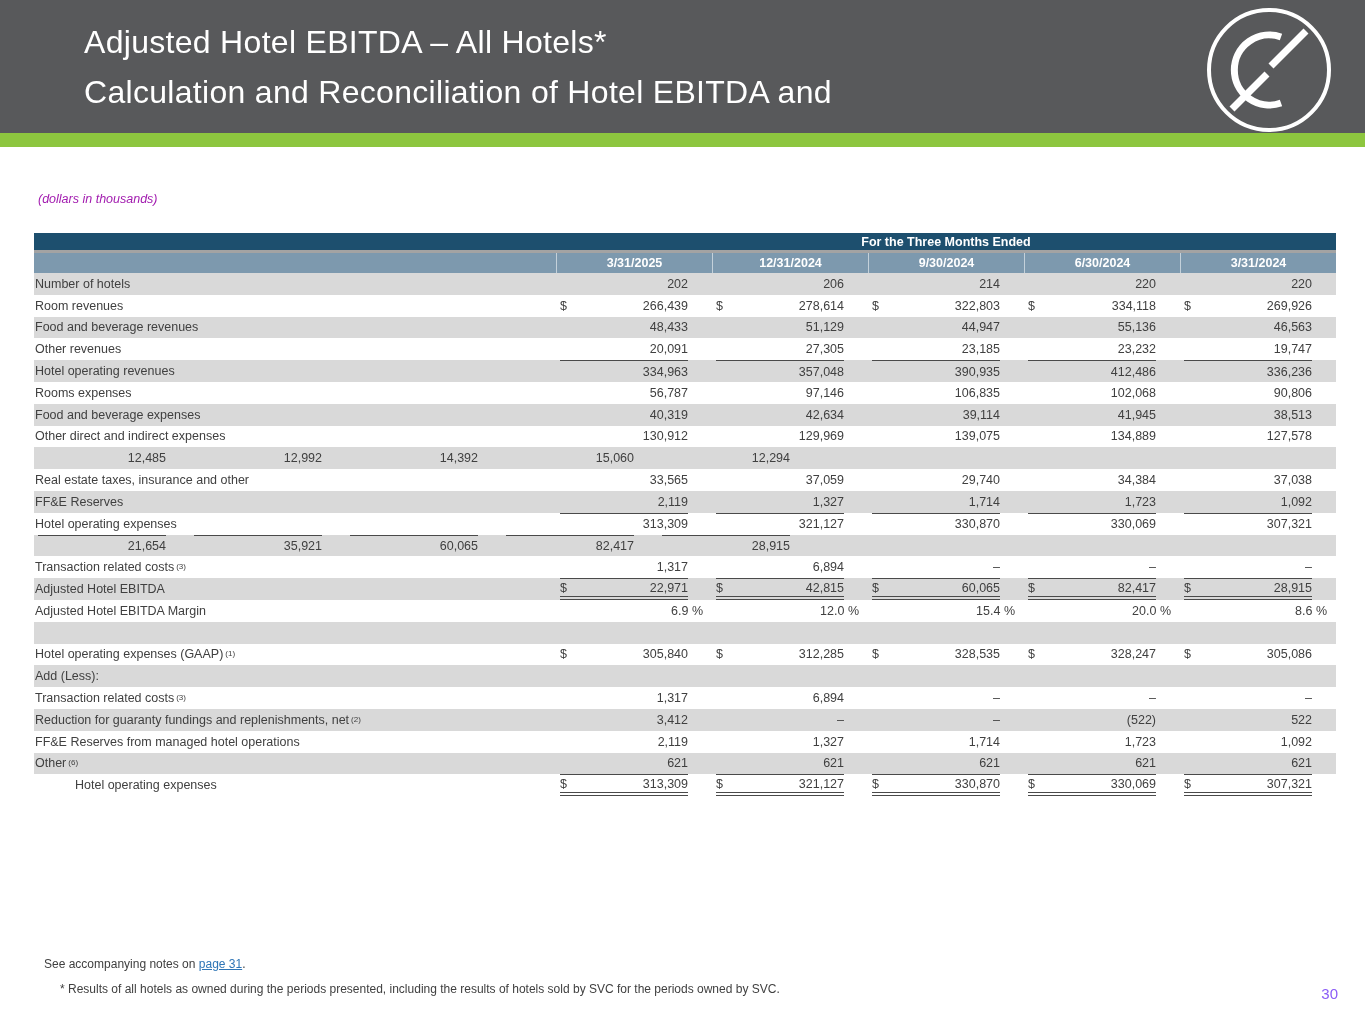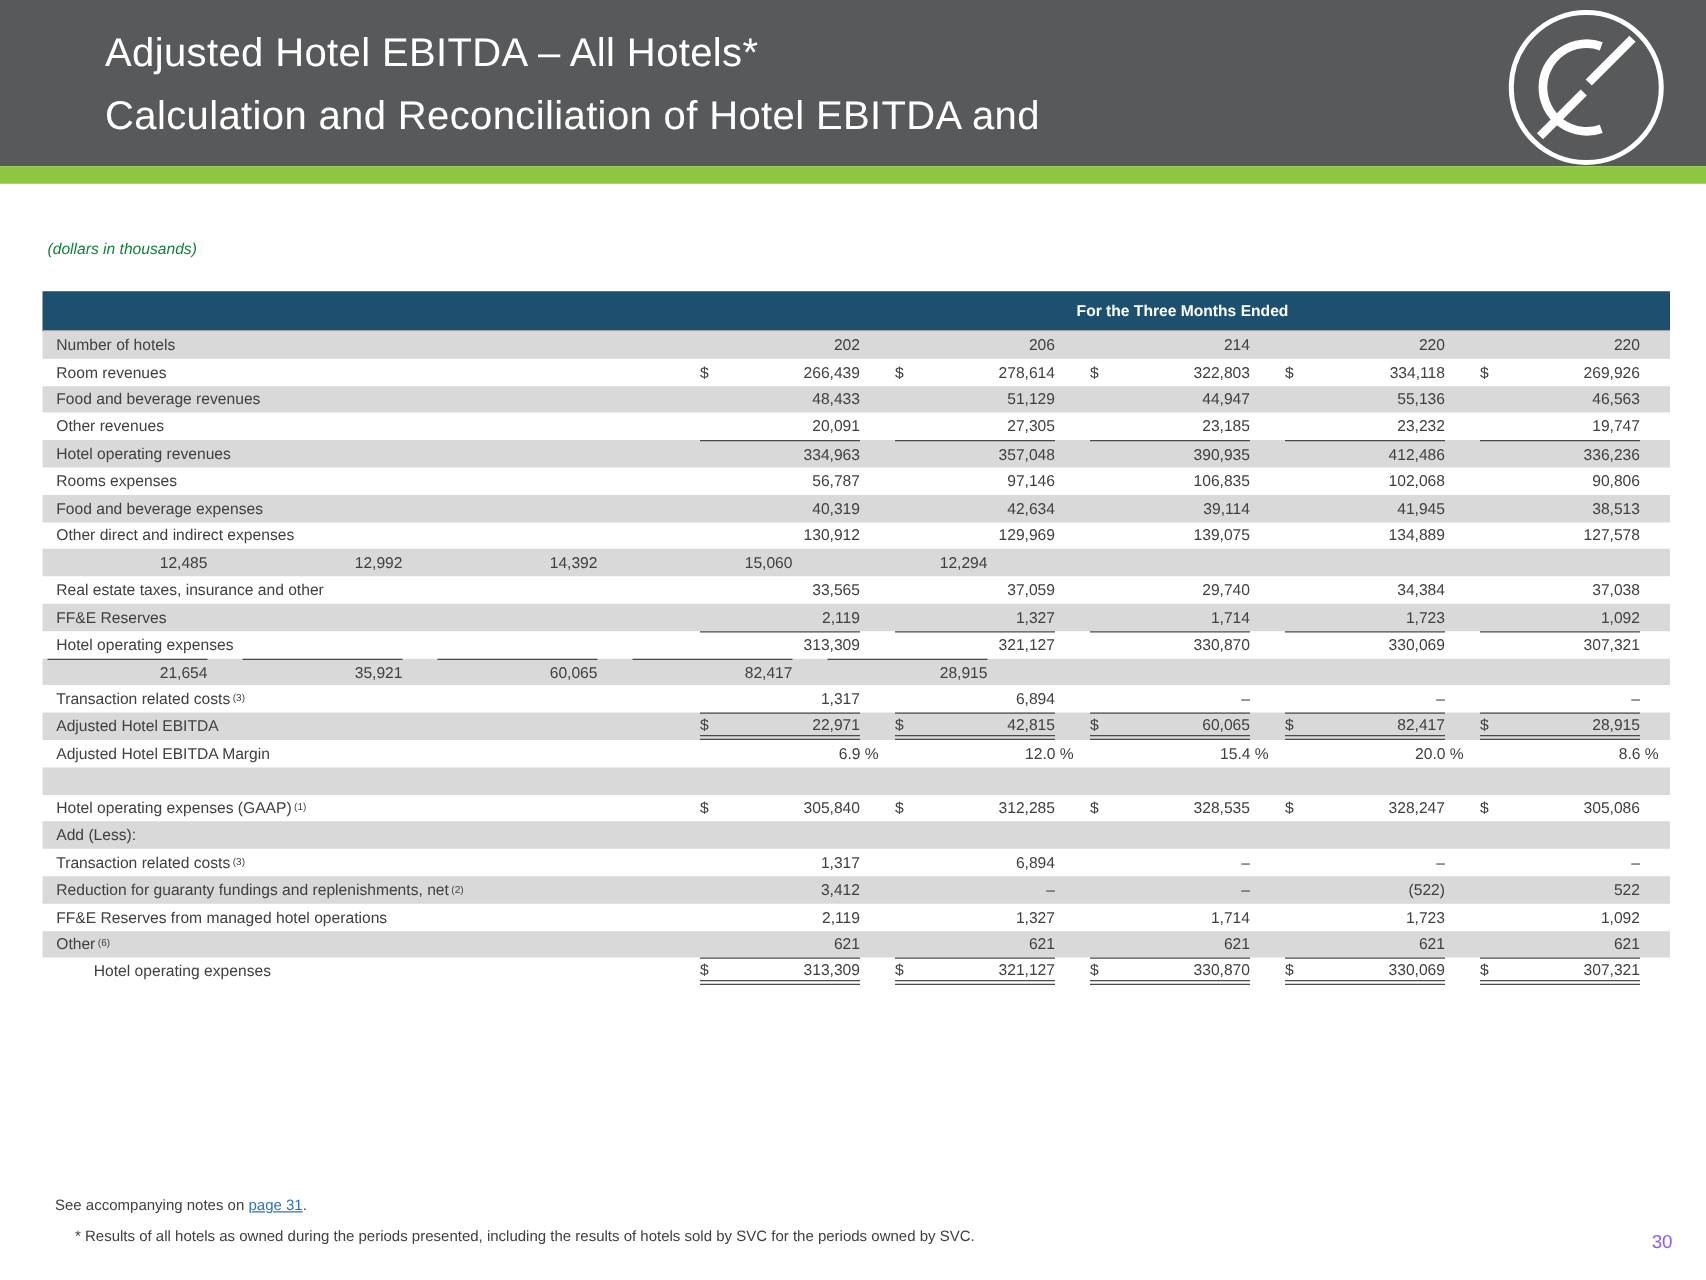--- a/index.html
+++ b/index.html
@@ -4,34 +4,34 @@
 <style>
   *{box-sizing:border-box;margin:0;padding:0}
   html,body{width:1365px;height:1024px}
   body{font-family:"Liberation Sans",sans-serif;background:#fff;position:relative;overflow:hidden}
 
   .banner{position:absolute;left:0;top:0;width:100%;height:133px;background:var(--banner-gray,#58595B)}
   .title{position:absolute;left:84px;top:17px;color:#fff;font-size:32px;line-height:50px;font-weight:400;letter-spacing:.3px}
   .logo{position:absolute;top:4px;right:30px;width:132px;height:132px;z-index:3}
   .stripe{position:absolute;left:0;top:133px;width:100%;height:14px;background:var(--accent-green,#8DC63F)}
 
-  .units{position:absolute;left:38px;top:192px;font-size:12.5px;font-style:italic;color:#15803d}
+  .units{position:absolute;left:38px;top:192px;font-size:12.5px;font-style:italic;color:#a21caf}
 
   .table-wrap{position:absolute;left:34px;top:233px;width:1302px;font-size:12.5px;color:var(--text-dark,#404040)}
-  .group-row{display:flex;height:32px;background:var(--table-header-blue,#1D4F6E);border-bottom:1px solid #a3a3a3}
+  .group-row{display:flex;height:20px;background:var(--table-header-blue,#1D4F6E);border-bottom:3px solid #a3a3a3}
   .gspacer{width:522px}
   .gtext{flex:1;display:flex;align-items:center;justify-content:center;color:#fff;font-weight:700;font-size:12.5px}
   .date-row{display:flex;height:20px;background:var(--table-subheader-blue,#7D99AE)}
   .dspacer{width:522px}
   .date-cells{display:flex;flex:1}
   .date-cell{width:156px;display:flex;align-items:center;justify-content:center;color:#fff;font-weight:700;font-size:12.5px;border-left:1px solid rgba(255,255,255,.55)}
 
   .row{display:flex;height:21.8px}
   .row.shaded{background:var(--row-shade-gray,#D9D9D9)}
-  .lcell{width:522px;display:flex;align-items:center;padding-left:11px;white-space:nowrap}
+  .lcell{width:522px;display:flex;align-items:center;padding-left:1px;white-space:nowrap}
   .lcell.ind1{}
   .lcell.ind2{padding-left:41px}
   .lcell sup{font-size:8px;vertical-align:super;margin-left:2px;line-height:0}
   .ncell{width:156px;display:flex}
   .inner{flex:1;display:flex;align-items:center;margin:0 24px 0 4px}
   .inner.pct{margin-right:9px}
   .inner.bt{border-top:1px solid var(--rule-dark,#4A4A4A)}
   .inner.dbl{border-bottom:4px double var(--rule-dark,#4A4A4A)}
   .val{margin-left:auto;white-space:nowrap}
 
@@ -62,20 +62,30 @@
 
   <div class="stripe"></div>
 
   <div class="units">(dollars in thousands)</div>
 
   <div class="table-wrap">
     <div class="group-row">
       <div class="gspacer"></div>
       <div class="gtext">For the Three Months Ended</div>
     </div>
+    <div class="date-row">
+      <div class="dspacer"></div>
+      <div id="date-cells" class="date-cells">
+          <div class="date-cell">3/31/2025</div>
+          <div class="date-cell">12/31/2024</div>
+          <div class="date-cell">9/30/2024</div>
+          <div class="date-cell">6/30/2024</div>
+          <div class="date-cell">3/31/2024</div>
+        </div>
+    </div>
     <div id="table-body">
         <div class="row shaded">
           <div class="lcell">
             <span>Number of hotels</span>
           </div>
           <div class="ncell">
             <div class="inner">
               <span class="val">202</span>
             </div>
           </div>

